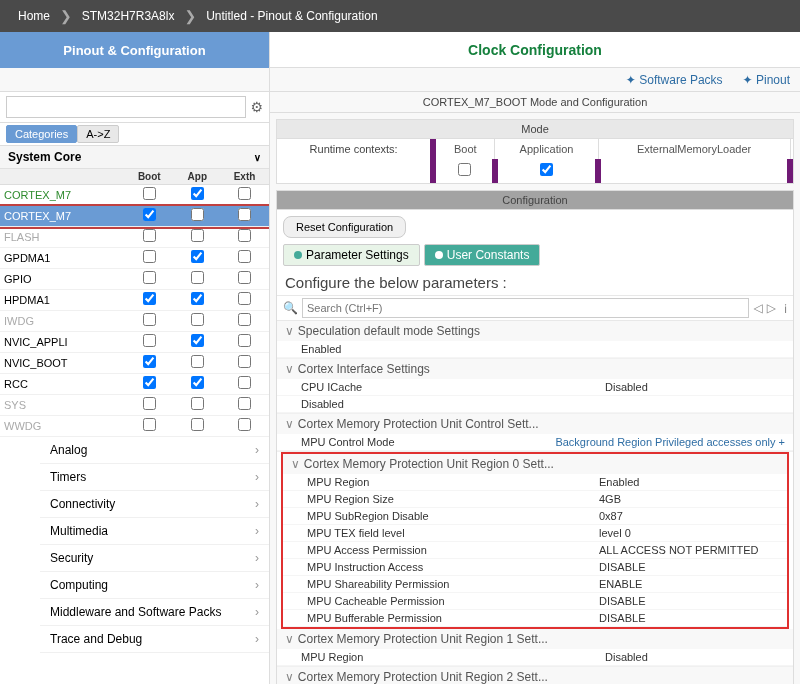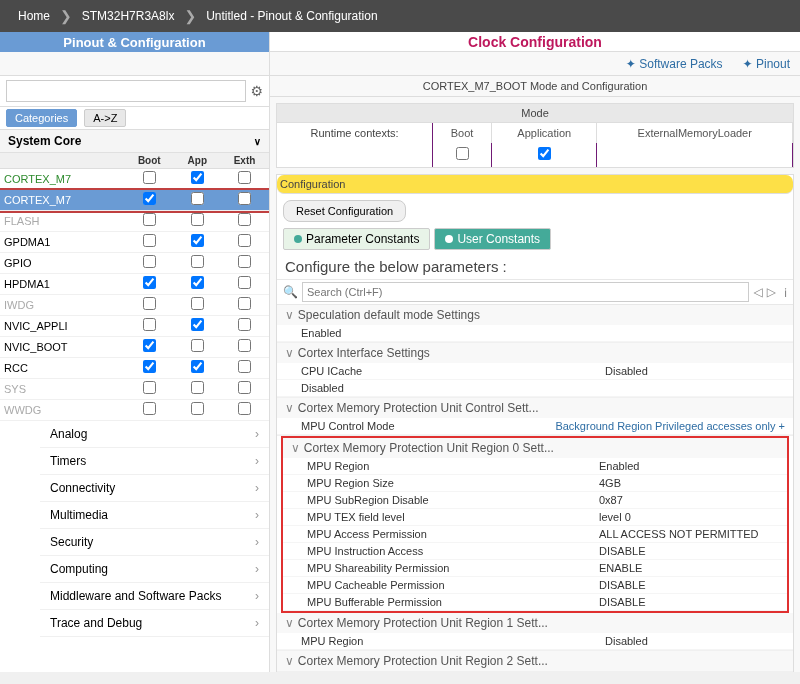--- a/index.html
+++ b/index.html
@@ -10,29 +10,29 @@
       display: flex; align-items: center; background: #4a4a4a; height: 28px; padding: 16px 8px; gap: 0;
     }
     .breadcrumb-item {
       display: flex; align-items: center; color: #fff; font-size: 12px; padding: 0 10px; height: 100%; cursor: pointer;
     }
     .breadcrumb-item.active { background: #6a9bd4; }
     .breadcrumb-sep { color: #aaa; font-size: 14px; }
 
     
     .header-row {
-      display: flex; height: 20px; background: #fff; text-align: center;
+      display: flex; height: 36px; background: #fff; text-align: center;
     }
     .header-left {
       width: 270px; background: #6a9bd4; display: flex; align-items: center; justify-content: center;
       color: #fff; font-size: 13px; font-weight: bold; border-right: 1px solid #ddd;
     }
     .header-right {
       flex: 1; background: #fff; display: flex; align-items: center; justify-content: center;
-      color: #be185d; font-size: 14px; font-weight: bold; border-bottom: 1px solid #ddd;
+      color: #15803d; font-size: 14px; font-weight: bold; border-bottom: 1px solid #ddd;
     }
 
     
     .sub-header {
       display: flex; height: 24px; background: #f8f8f8; border-bottom: 1px solid #ddd;
     }
     .sub-header-left { width: 270px; border-right: 1px solid #ddd; }
     .sub-header-right {
       flex: 1; display: flex; align-items: center; justify-content: flex-end; gap: 20px; padding: 0 10px;
       color: #2e6da4; font-size: 11px;
@@ -51,21 +51,21 @@
 
     .left-toolbar {
       display: flex; align-items: center; padding: 4px 6px; gap: 4px; border-bottom: 1px solid #ddd;
     }
     .search-input {
       flex: 1; height: 22px; border: 1px solid #ccc; padding: 0 4px; font-size: 11px;
     }
     .gear-icon { cursor: pointer; color: #666; font-size: 14px; }
 
     .tab-row {
-      display: flex; border-bottom: 1px solid #ddd; padding: 2px 6px; gap: 7px;
+      display: flex; border-bottom: 1px solid #ddd; padding: 2px 6px; gap: 0;
     }
     .tab-btn {
       padding: 2px 8px; border: 1px solid #ccc; background: #e8e8e8; cursor: pointer; font-size: 11px; border-radius: 2px;
     }
     .tab-btn.active { background: #6a9bd4; color: #fff; border-color: #6a9bd4; }
 
     .section-header {
       display: flex; align-items: center; justify-content: space-between;
       padding: 4px 8px; font-weight: bold; font-size: 12px; cursor: pointer; background: #f5f5f5;
       border-bottom: 1px solid #e0e0e0;
@@ -99,28 +99,28 @@
     }
     .section-title {
       background: #e8e8e8; text-align: center; padding: 3px; font-size: 11px; color: #444; border-bottom: 1px solid #ddd;
     }
     .cortex-title {
       text-align: center; padding: 4px; font-size: 11px; color: #444; background: #f8f8f8; border-bottom: 1px solid #ddd;
     }
 
     .mode-table { width: 100%; border-collapse: collapse; }
     .mode-table th { padding: 4px 8px; font-size: 11px; font-weight: normal; color: #555; text-align: center; border-right: 1px solid #ddd; }
-    .mode-table td { padding: 4px 8px; text-align: center; border-right: 1px solid #701a75; }
+    .mode-table td { padding: 4px 8px; text-align: center; border-right: 6px solid #701a75; }
     .runtime-label { padding: 4px 8px; font-size: 11px; color: #444; }
 
     .config-section {
       background: #fff; margin: 0 6px 6px; border: 1px solid #ddd;
     }
     .config-title {
-      background: #fde047; text-align: left; padding: 3px; font-size: 11px; color: #444; border-bottom: 1px solid #ddd; border-radius: 7px;
+      background: #a3a3a3; text-align: center; padding: 3px; font-size: 11px; color: #444; border-bottom: 1px solid #ddd;
     }
 
     .reset-btn {
       margin: 6px; padding: 4px 12px; background: #f0f0f0; border: 1px solid #ccc; cursor: pointer; font-size: 11px;
       border-radius: 8px;
     }
 
     .tabs-row {
       display: flex; gap: 4px; padding: 0 6px 4px;
     }
@@ -346,21 +346,21 @@
     </div>
 
     <div class="config-section">
       <div class="config-title">Configuration</div>
 
       <button class="reset-btn">Reset Configuration</button>
 
       <div class="tabs-row">
         <div class="param-tab">
           <span class="dot"></span>
-          <span>Parameter Constants</span>
+          <span>Parameter Settings</span>
         </div>
         <div class="param-tab active">
           <span class="dot"></span>
           <span>User Constants</span>
         </div>
       </div>
 
       <div class="configure-label">Configure the below parameters :</div>
 
       <div class="search-row">

